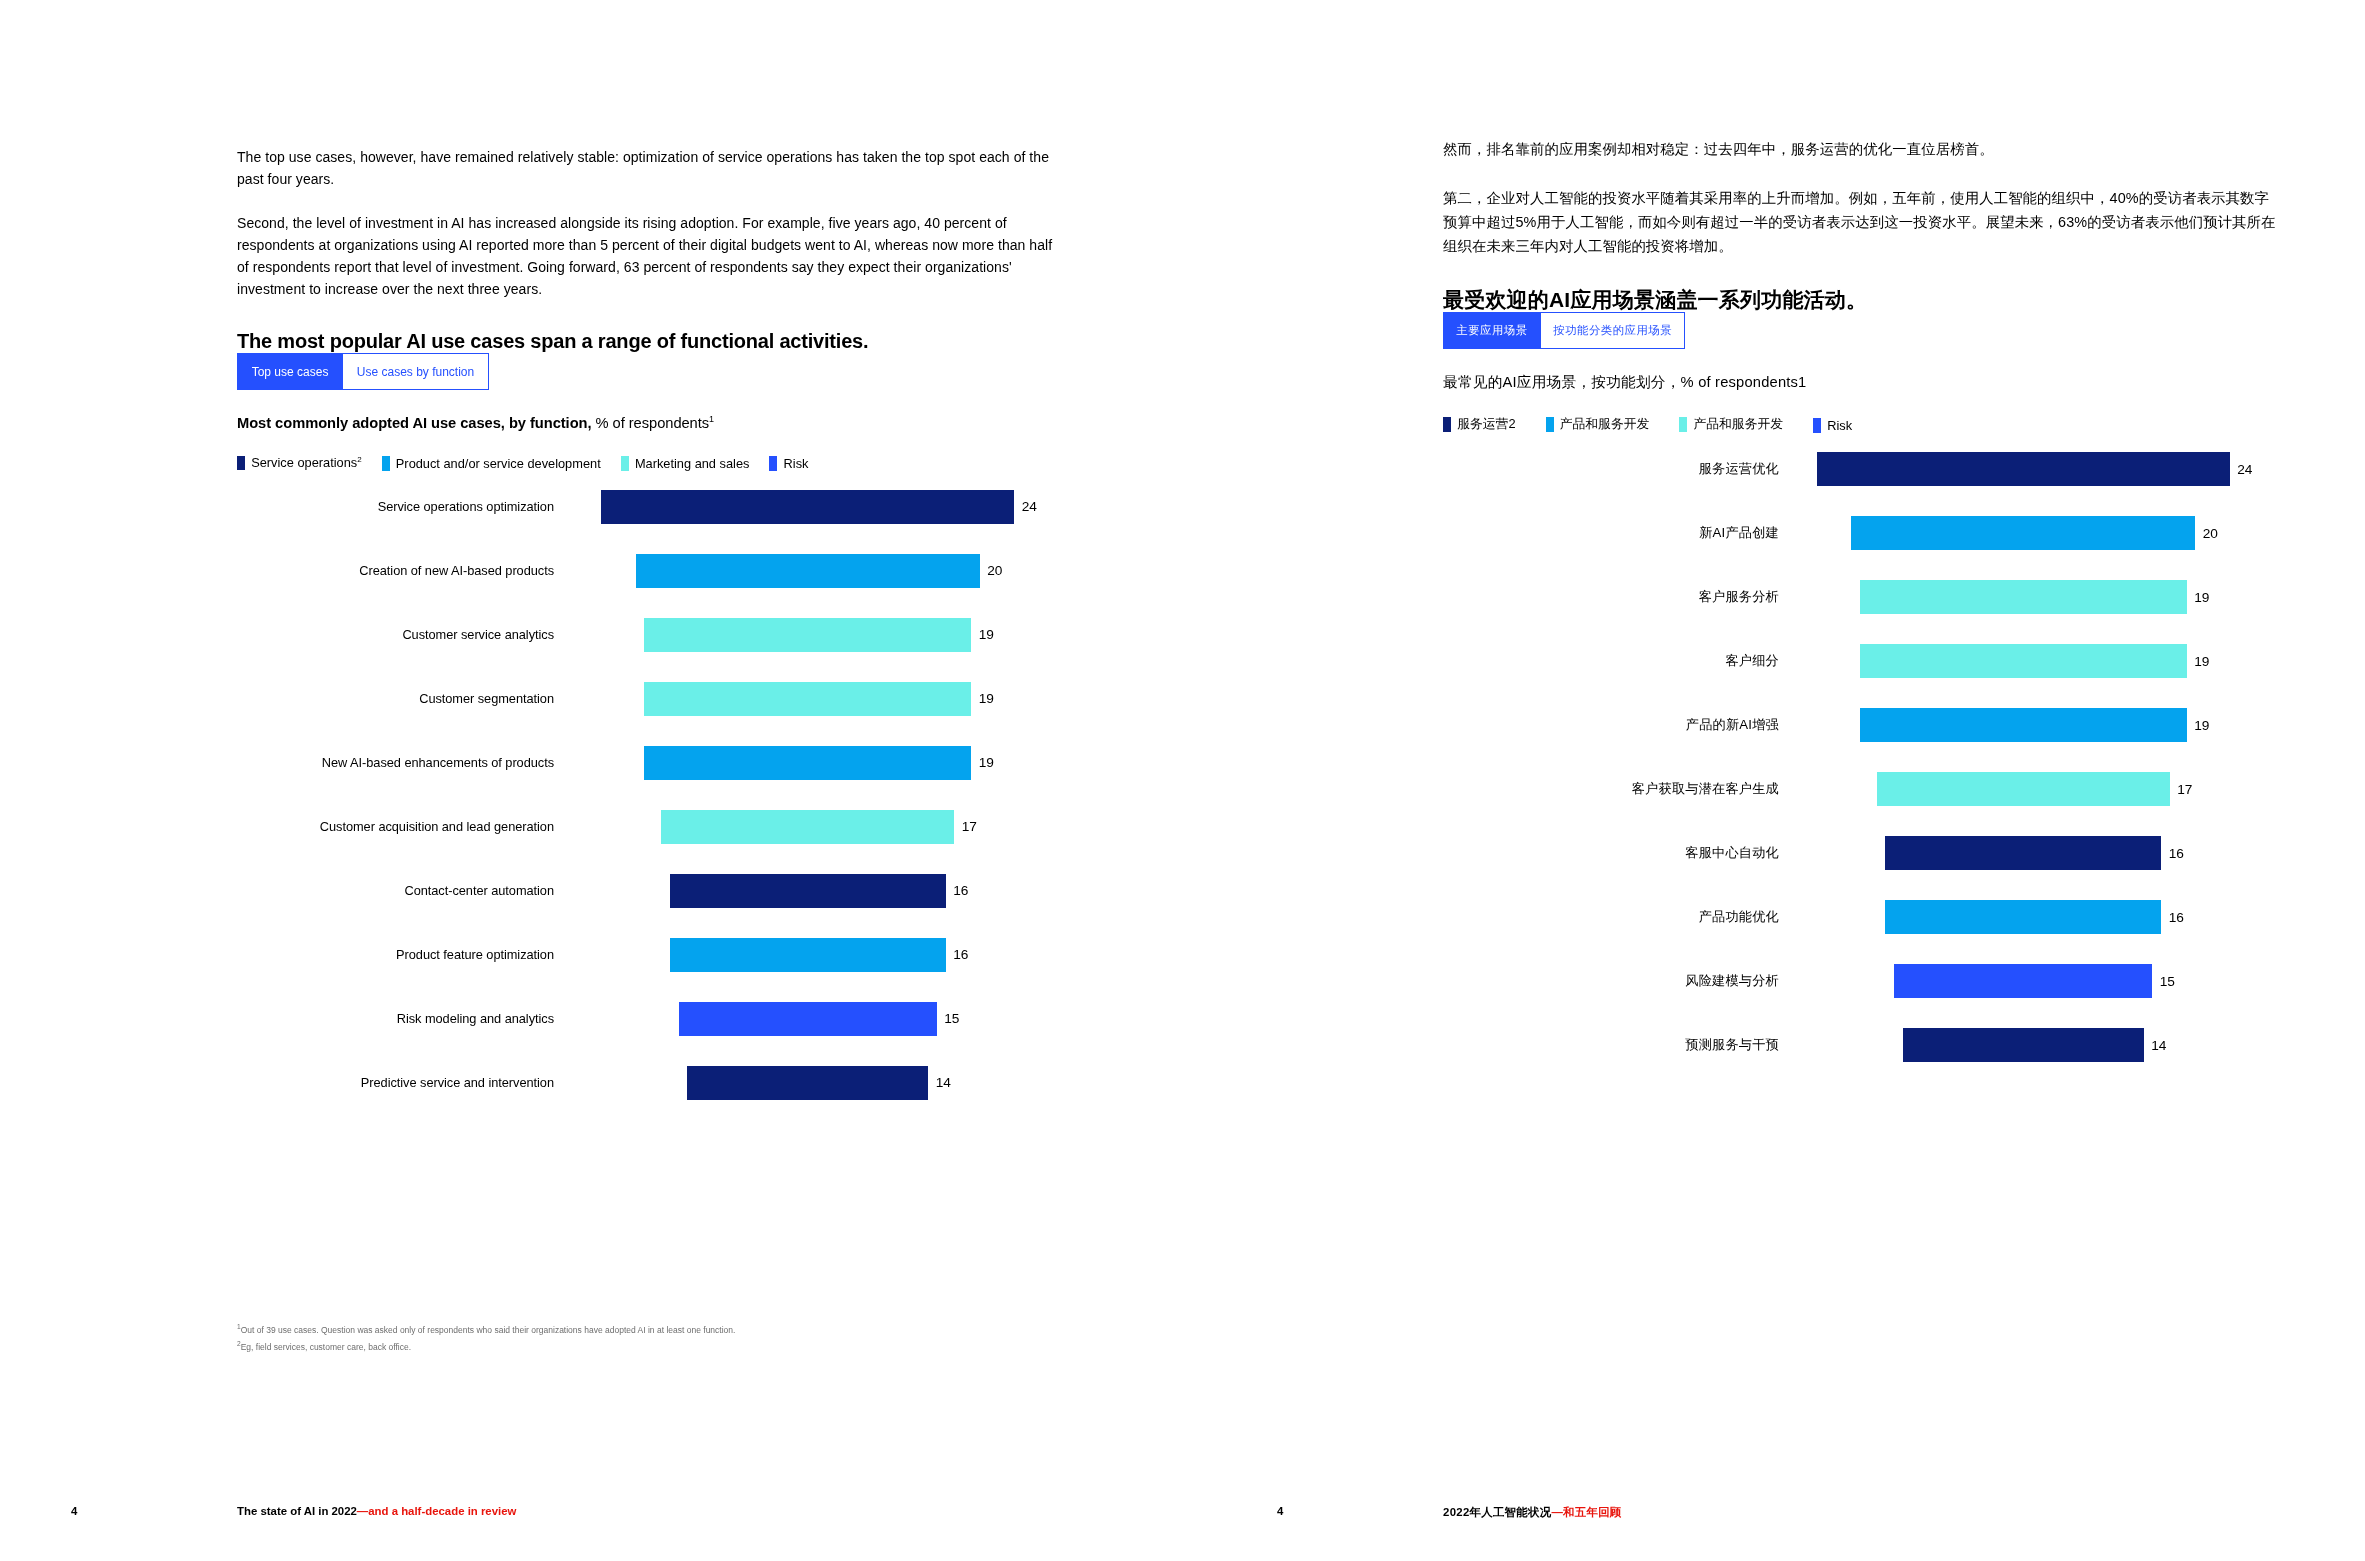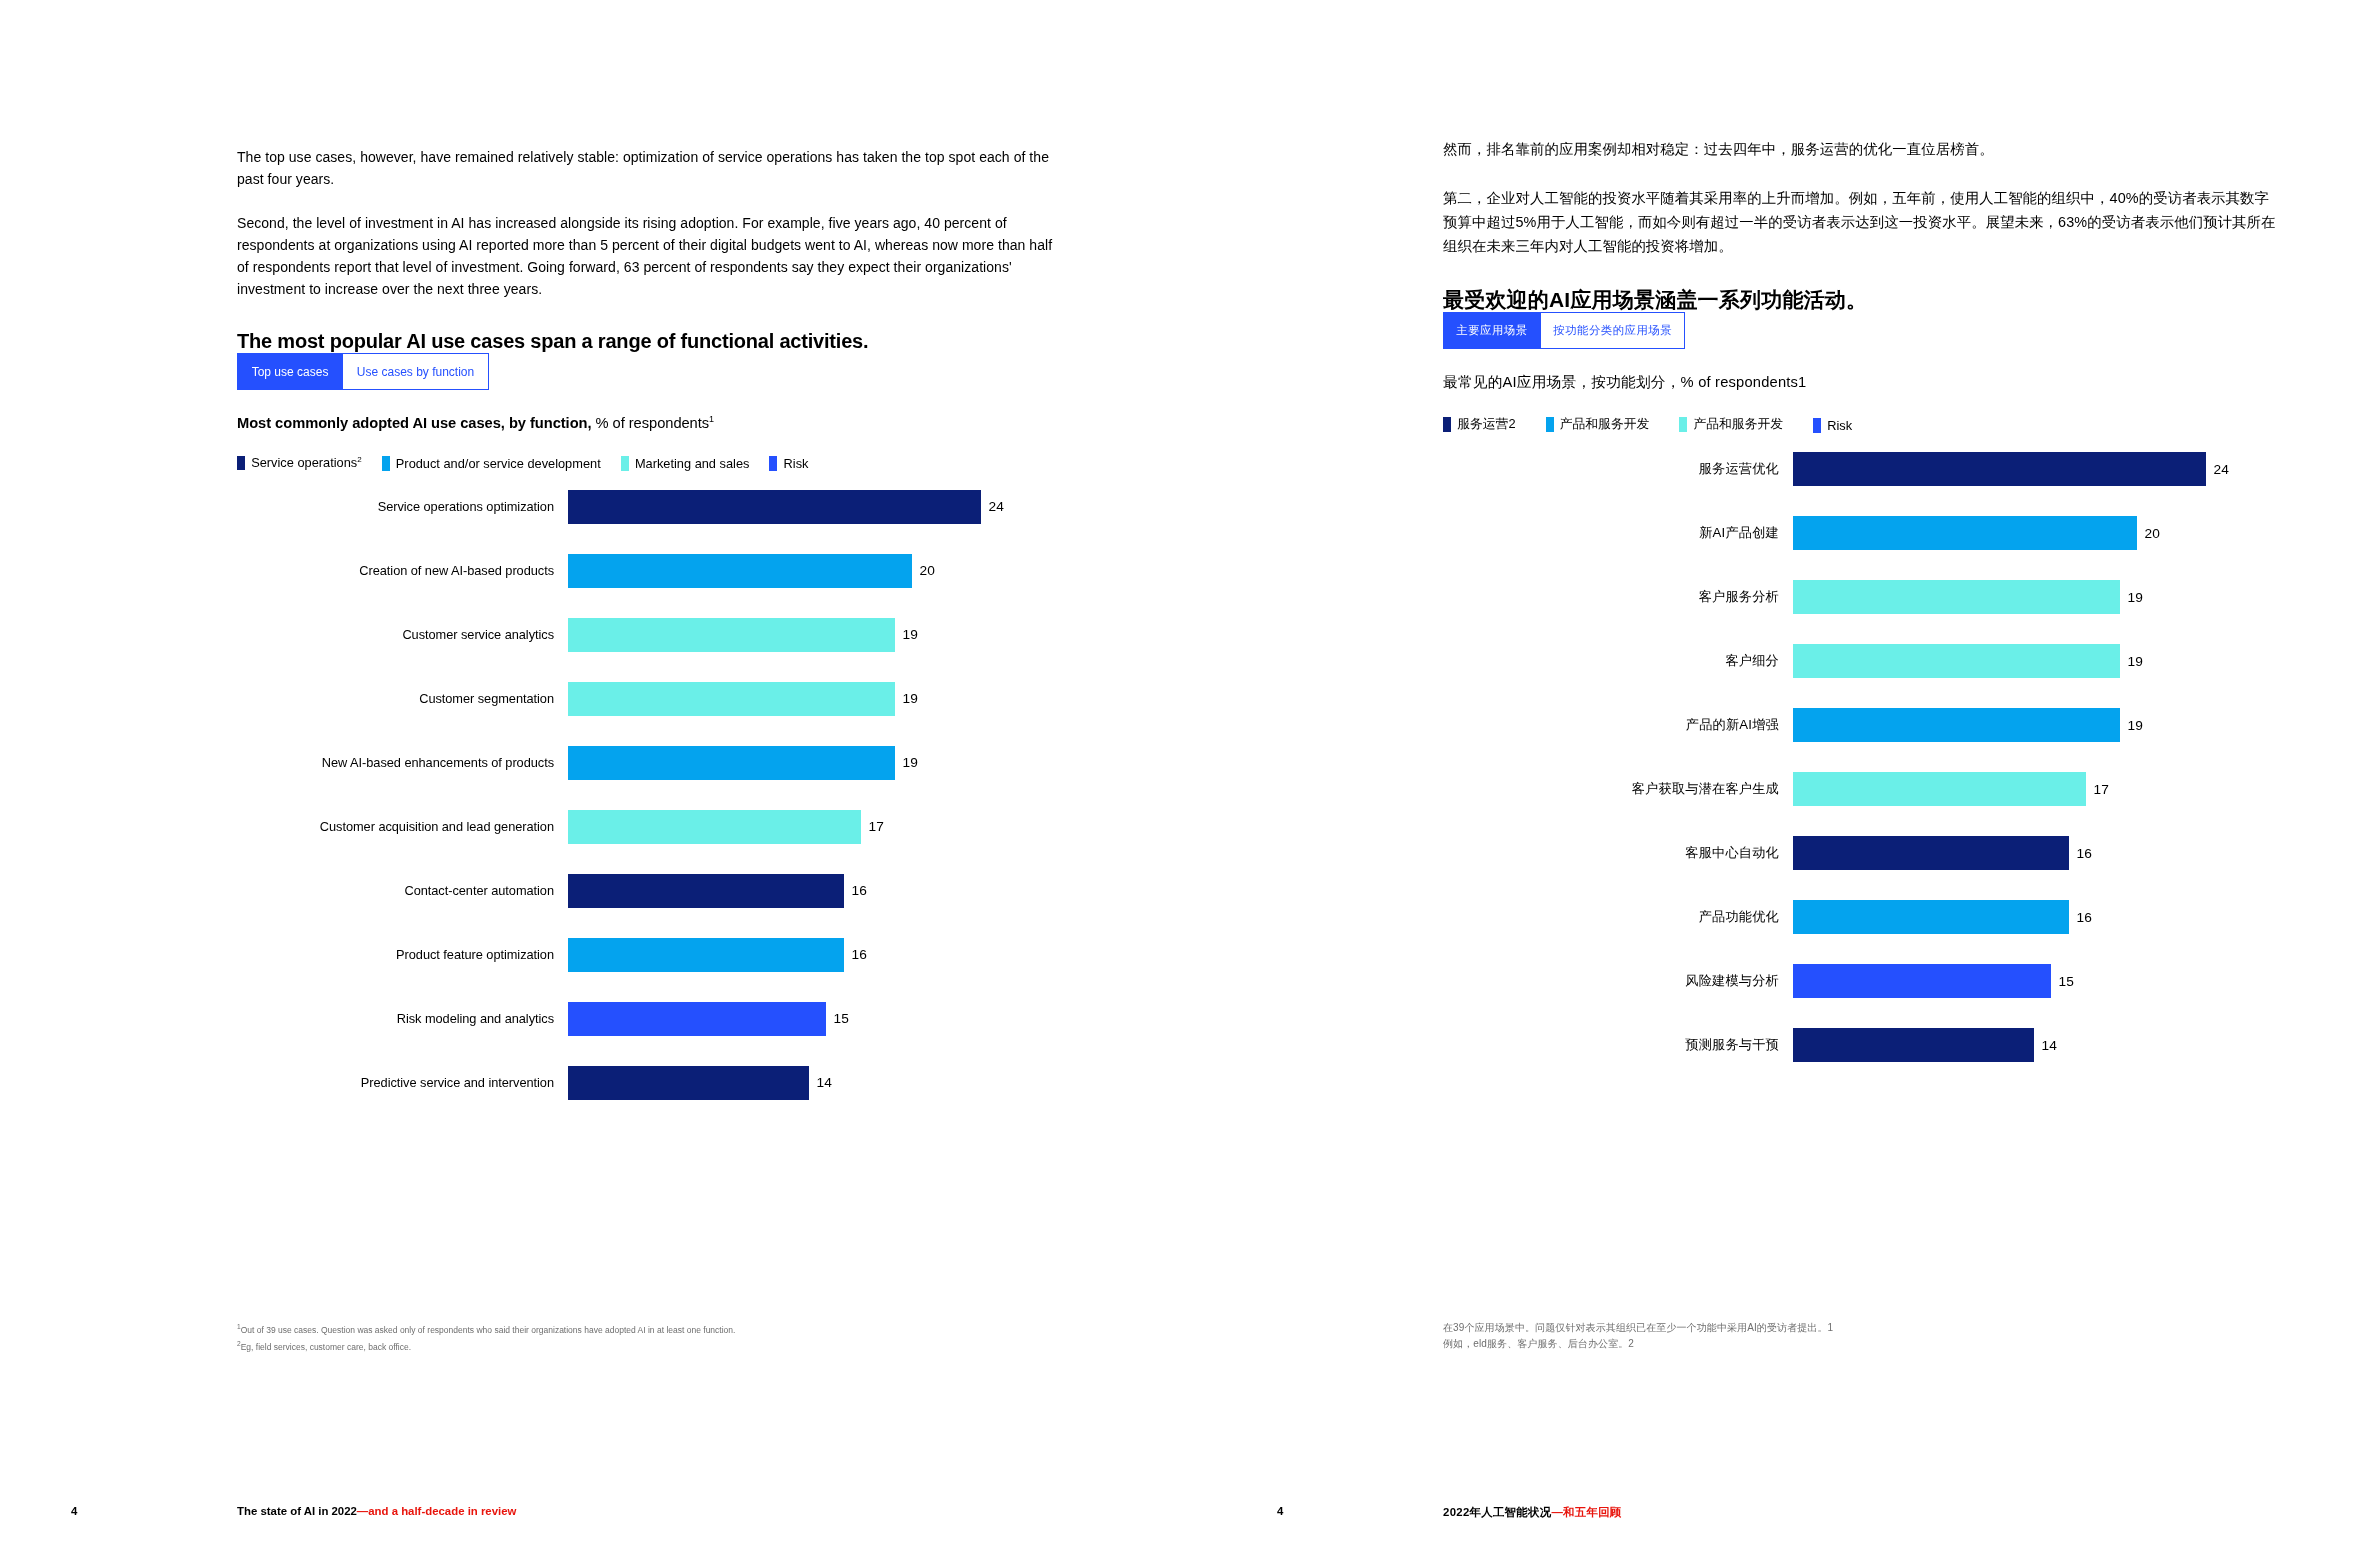--- a/index.html
+++ b/index.html
@@ -153,20 +153,21 @@
     font-size: 12.8px;
     letter-spacing: -0.05px;
     white-space: nowrap;
   }
   .bar-track {
     position: relative;
     flex: 1 1 auto;
     height: 28px;
     display: flex;
     align-items: center;
+    justify-content: center;
   }
   .bar {
     height: 34px;
   }
   .bar-value {
     font-size: 13.7px;
     margin-left: 7.6px;
     white-space: nowrap;
   }
   .chart.cn .bar-label { width: 350px; font-size: 13.2px; letter-spacing: 0.2px; }
@@ -450,24 +451,20 @@
           <div class="bar-row">
             <div class="bar-label">预测服务与干预</div>
             <div class="bar-track">
               <div class="bar" style="background: rgb(11, 31, 119); width: 241px;"></div>
               <div class="bar-value">14</div>
             </div>
           </div>
         </div>
     </div>
 
-    <div class="footnotes cn">
-      <div>在39个应用场景中。问题仅针对表示其组织已在至少一个功能中采用AI的受访者提出。1</div>
-      <div>例如，eld服务、客户服务、后台办公室。2</div>
-    </div>
 
     <div class="pagefoot">
       <div class="folio">4</div>
       <div class="runhead cn"><span>2022年人工智能状况</span><span class="accent">—和五年回顾</span></div>
     </div>
   </div>
 
 </div>
 
 

